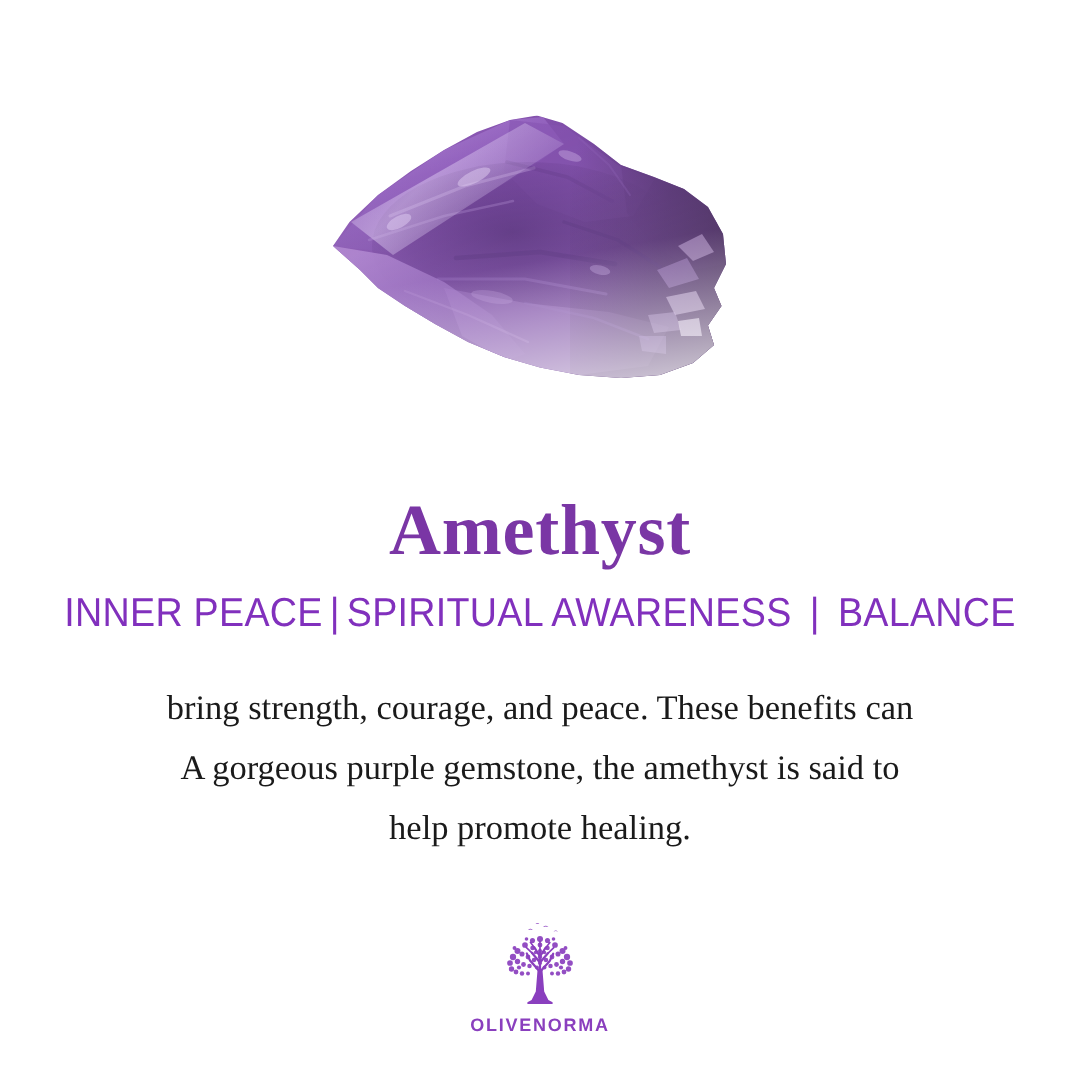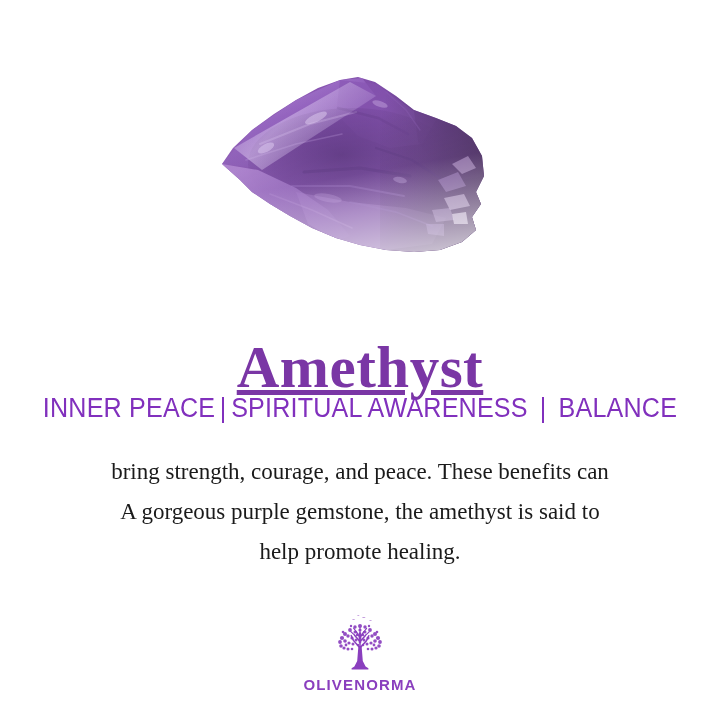--- a/index.html
+++ b/index.html
@@ -36,27 +36,26 @@
   }
 
   
   .title {
     position: absolute;
     left: 0;
     top: 297px;
     width: 720px;
     text-align: center;
     font-family: "Liberation Serif", "DejaVu Serif", serif;
-    font-size: 59px;
+    font-size: 48px;
     font-weight: 700;
     letter-spacing: 0.5px;
     color: #7a36a5;
     line-height: 1.05;
     white-space: nowrap;
-    text-decoration: underline;
   }
 
   
   .tagline {
     position: absolute;
     left: 0;
     top: 394px;
     width: 720px;
     text-align: center;
     color: #8130bd;
@@ -101,21 +100,21 @@
     display: flex;
     flex-direction: column;
     align-items: center;
   }
   .logo-mark {
     display: block;
   }
   .logo-word {
     margin-top: 1px;
     font-family: "Liberation Sans", sans-serif;
-    font-size: 15px;
+    font-size: 12px;
     font-weight: 700;
     letter-spacing: 1.15px;
     color: #8a3fbe;
     white-space: nowrap;
   }
 </style>
 </head>
 <body>
 
 <div class="card">

